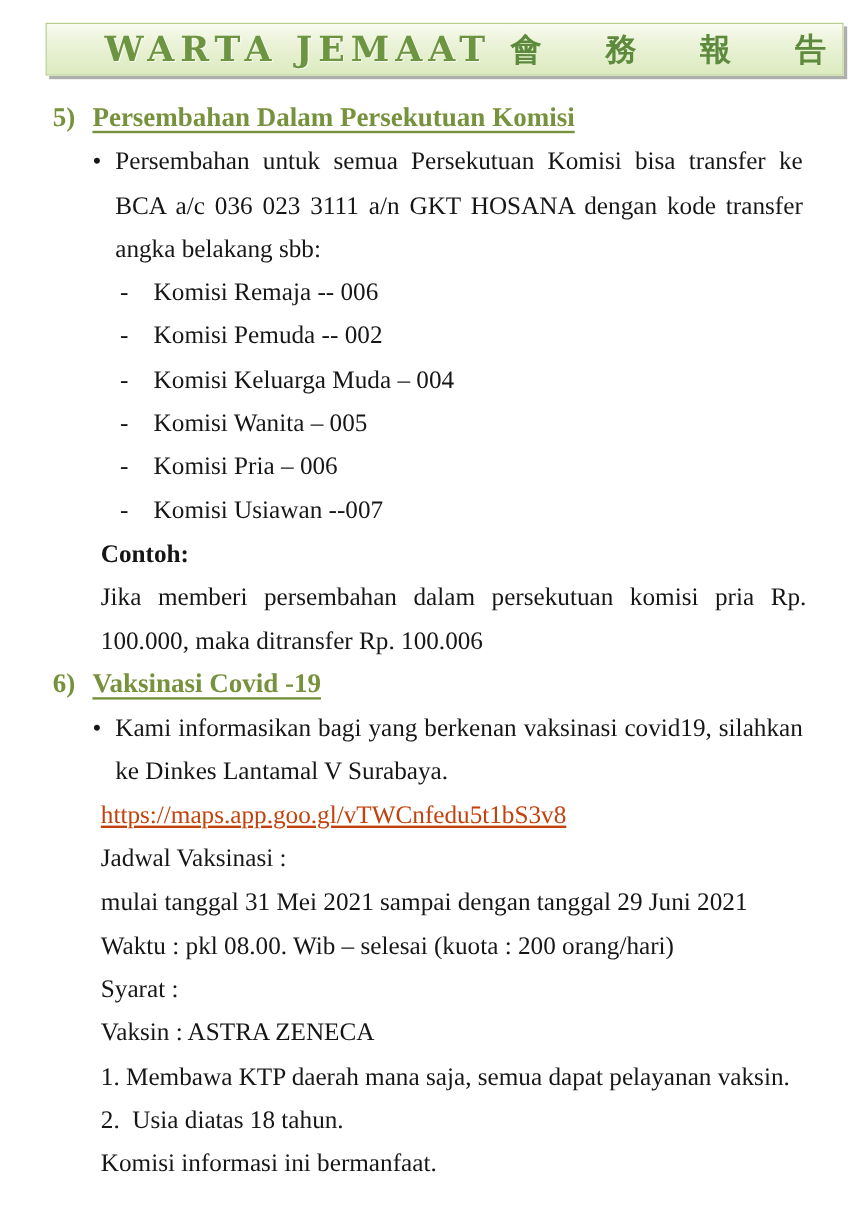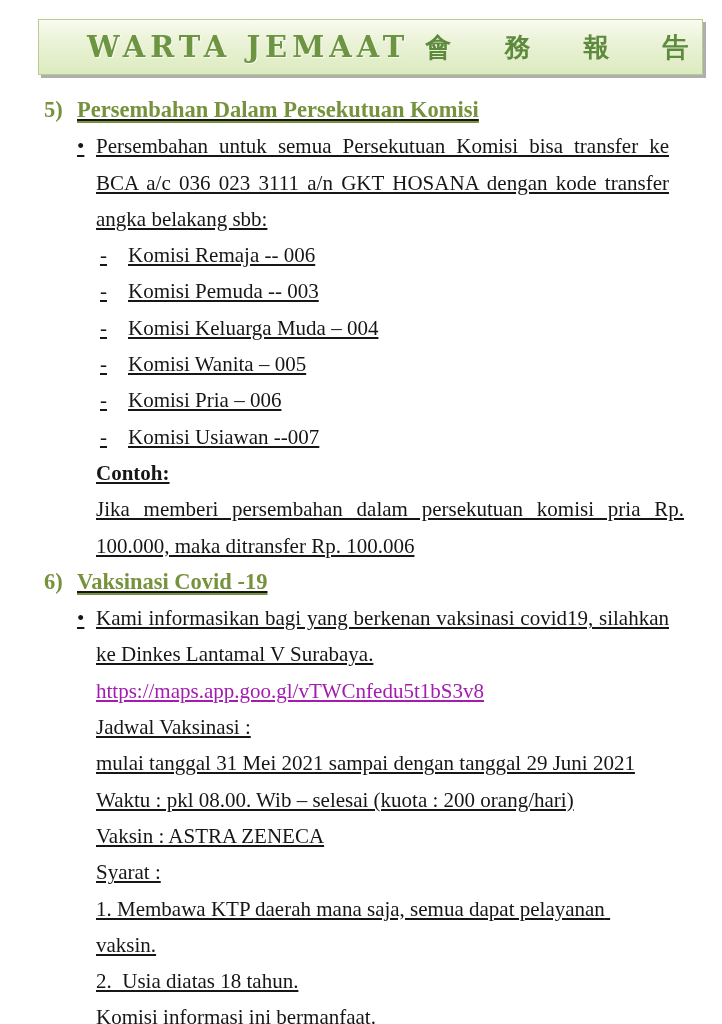--- a/index.html
+++ b/index.html
@@ -8,21 +8,21 @@
     background: #ffffff;
     font-family: "Liberation Serif", serif;
     color: #161616;
     overflow: hidden;
   }
   .page { width: 722px; height: 1024px; position: relative; }
 
   
   .banner {
     margin: 19px 19px 0 38px;
-    height: 56px;
+    height: 44px;
     box-sizing: border-box;
     display: flex;
     align-items: center;
     justify-content: space-between;
     padding: 0 26px 0 48px;
     background: linear-gradient(180deg, #f9fcf1 0%, #ecf3da 35%, #dcebbf 100%);
     border: 1px solid #b7cd90;
     box-shadow: 3px 3px 0 rgba(105,110,100,0.55);
   }
   .banner-title {
@@ -43,43 +43,42 @@
     color: #5e8a3e;
     white-space: nowrap;
     margin-left: 16px;
   }
 
   
   .doc {
     padding: 17px 53px 0 44px;
     font-size: 21px;
     line-height: 36.3px;
-    text-decoration: underline;
   }
   .heading {
     color: #77923C;
     font-weight: bold;
     font-size: 22.5px;
     white-space: nowrap;
   }
   .h-num { display: inline-block; width: 33px; }
   .h-title {
     text-decoration: underline;
     text-decoration-thickness: 2px;
     text-underline-offset: 4px;
   }
   .bullet-row { display: flex; margin-left: 33px; }
   .bullet-glyph { width: 19px; flex: none; }
   .para-justified { flex: 1; text-align: justify; }
   .sub-row { display: flex; margin-left: 56px; }
   .dash-marker { width: 28px; flex: none; }
-  .indent { margin-left: 52px; }
+  .indent { margin-left: 40px; }
   .bold { font-weight: bold; }
   .info-line { white-space: pre-wrap; }
-  a.maps-link { color: #a21caf; text-decoration: underline; cursor: pointer; }
+  a.maps-link { color: #c2410c; text-decoration: underline; cursor: pointer; }
 </style>
 </head>
 <body>
 
 <div class="page">
 
   <div class="banner">
     <span class="banner-title">WARTA JEMAAT</span>
     <span class="banner-cjk">會 務 報 告</span>
   </div>
@@ -94,21 +93,21 @@
       <span class="bullet-glyph">•</span>
       <span class="para-justified">Persembahan untuk semua Persekutuan Komisi bisa transfer ke BCA a/c 036 023 3111 a/n GKT HOSANA dengan kode transfer angka belakang sbb:</span>
     </div>
 
     <div class="sub-row">
       <span class="dash-marker">-</span>
       <span>Komisi Remaja -- 006</span>
     </div>
     <div class="sub-row">
       <span class="dash-marker">-</span>
-      <span>Komisi Pemuda -- 003</span>
+      <span>Komisi Pemuda -- 002</span>
     </div>
     <div class="sub-row">
       <span class="dash-marker">-</span>
       <span>Komisi Keluarga Muda – 004</span>
     </div>
     <div class="sub-row">
       <span class="dash-marker">-</span>
       <span>Komisi Wanita – 005</span>
     </div>
     <div class="sub-row">
@@ -132,20 +131,20 @@
       <span class="para-justified">Kami informasikan bagi yang berkenan vaksinasi covid19, silahkan ke Dinkes Lantamal V Surabaya.</span>
     </div>
 
     <div class="indent">
       <a class="maps-link">https://maps.app.goo.gl/vTWCnfedu5t1bS3v8</a>
     </div>
 
     <div class="indent info-line">Jadwal Vaksinasi :</div>
     <div class="indent info-line">mulai tanggal 31 Mei 2021 sampai dengan tanggal 29 Juni 2021</div>
     <div class="indent info-line">Waktu : pkl 08.00. Wib – selesai (kuota : 200 orang/hari)</div>
+    <div class="indent info-line">Syarat :</div>
     <div class="indent info-line">Vaksin : ASTRA ZENECA</div>
-    <div class="indent info-line">Syarat :</div>
     <div class="indent info-line">1. Membawa KTP daerah mana saja, semua dapat pelayanan vaksin.</div>
     <div class="indent info-line">2.  Usia diatas 18 tahun.</div>
     <div class="indent info-line">Komisi informasi ini bermanfaat.</div>
 
   </div>
 </div>
 
 </body></html>

